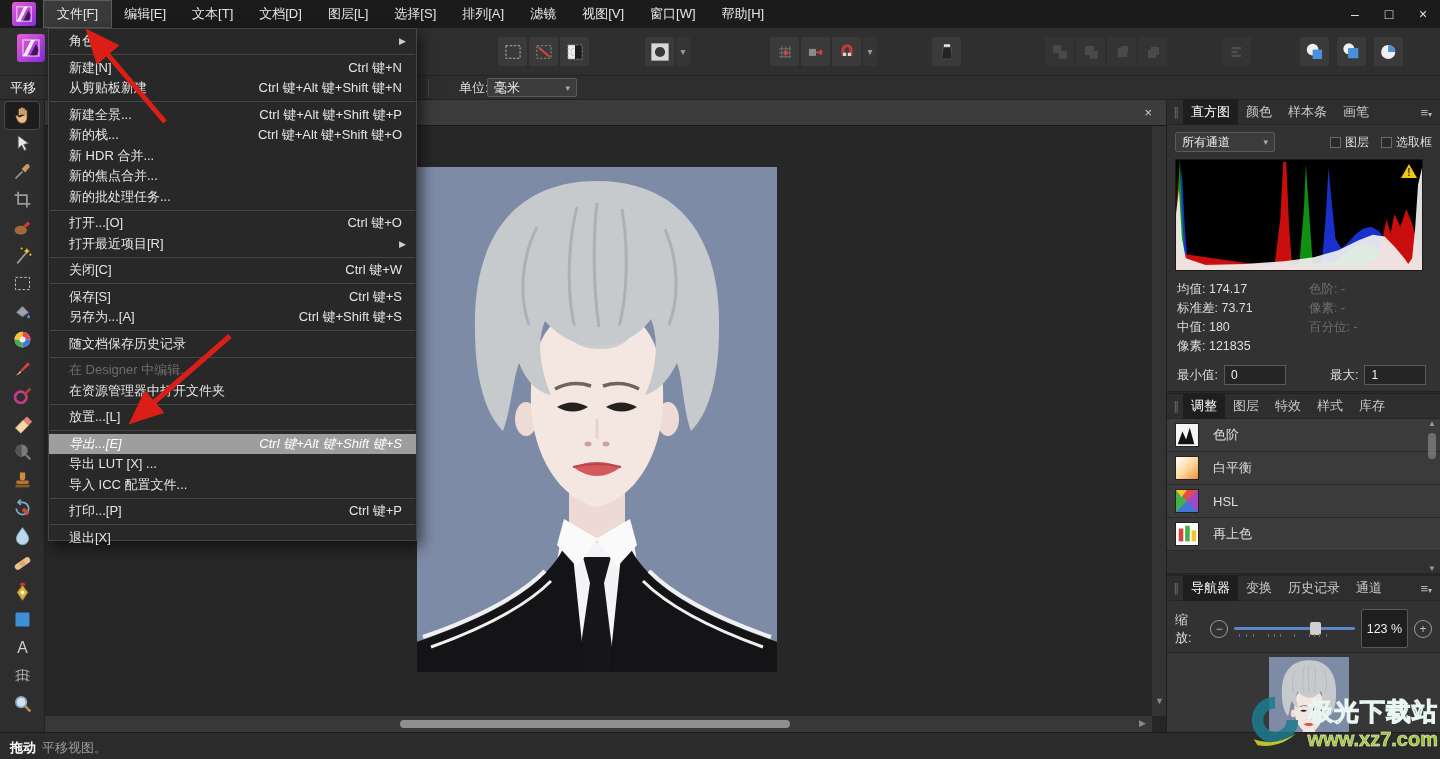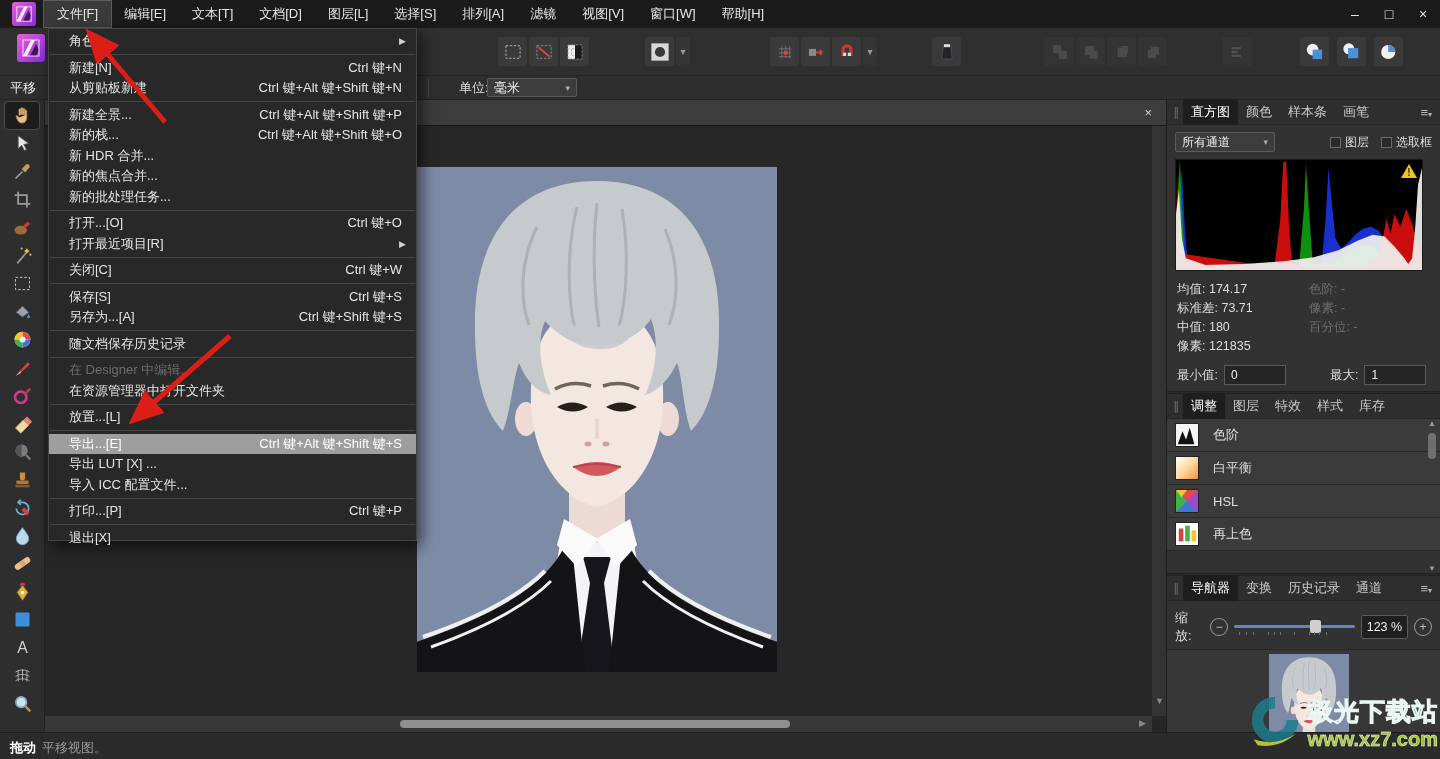--- a/index.html
+++ b/index.html
@@ -83,31 +83,31 @@
   .adjscroll{position:absolute;right:2px;top:0;width:12px;height:100%;}
   .adjscroll .a{position:absolute;left:2px;color:#9a9a9a;font-size:8px;}
   .adjthumb{position:absolute;left:2px;top:14px;width:8px;height:26px;background:#6f6f6f;border-radius:4px;}
 
   .navzoom{display:flex;align-items:center;padding:8px 8px 4px 8px;position:relative;}
   .roundbtn{width:18px;height:18px;border:1.5px solid #9a9a9a;border-radius:50%;color:#bbb;display:flex;align-items:center;justify-content:center;font-size:12px;line-height:1;}
   .sl{position:relative;width:122px;height:18px;margin:0 6px;}
   .sl .track{position:absolute;left:0;top:7px;width:100%;height:3px;background:#5b87c7;border-radius:2px;}
   .sl .thumb{position:absolute;left:63%;top:2px;width:11px;height:13px;background:#cfcfcf;border-radius:2px;}
   .sl .tick{position:absolute;top:14px;width:1px;height:3px;background:#6f6f6f;}
-  .zoombox{width:48px;height:24px;background:#1f1f1f;border:1px solid #5a5a5a;border-radius:2px;color:#eee;display:flex;align-items:center;justify-content:center;font-size:12.5px;margin-right:6px;}
+  .zoombox{width:48px;height:39px;background:#1f1f1f;border:1px solid #5a5a5a;border-radius:2px;color:#eee;display:flex;align-items:center;justify-content:center;font-size:12.5px;margin-right:6px;}
   .navthumbarea{position:relative;height:120px;border-top:1px solid #262626;background:#373737;}
   .navthumb{position:absolute;left:102px;top:4px;width:80px;height:113px;}
 
   
   .filemenu{position:absolute;left:48px;top:28px;width:369px;height:513px;background:#282828;border:1px solid #454545;box-shadow:4px 6px 14px rgba(0,0,0,.6);padding:2px 0;z-index:40;}
   .mi{height:20.5px;display:flex;align-items:center;padding:0 10px 0 20px;color:#e4e4e4;}
   .mi .mil{white-space:nowrap;}
   .mi .mis{margin-left:auto;padding-right:4px;white-space:nowrap;}
   .mi .mia{margin-left:auto;font-size:9px;color:#cfcfcf;}
-  .mi.hl{background:#9e9e9e;color:#fff;}
+  .mi.hl{background:#9e9e9e;color:#fff;font-style:italic;}
   .mi.dis{color:#6c6c6c;}
   .msep{height:1px;background:#444;margin:2.5px 1px;}
 
   
   .statusbar{position:absolute;left:0;top:732px;width:1440px;height:31px;background:#2b2b2b;border-top:1px solid #1d1d1d;display:flex;align-items:center;padding-left:10px;font-size:13px;}
   .statusbar b{color:#fff;margin-right:6px;}
   .statusbar span{color:#9a9a9a;}
 
   
   .arrows{position:absolute;inset:0;z-index:60;pointer-events:none;}

